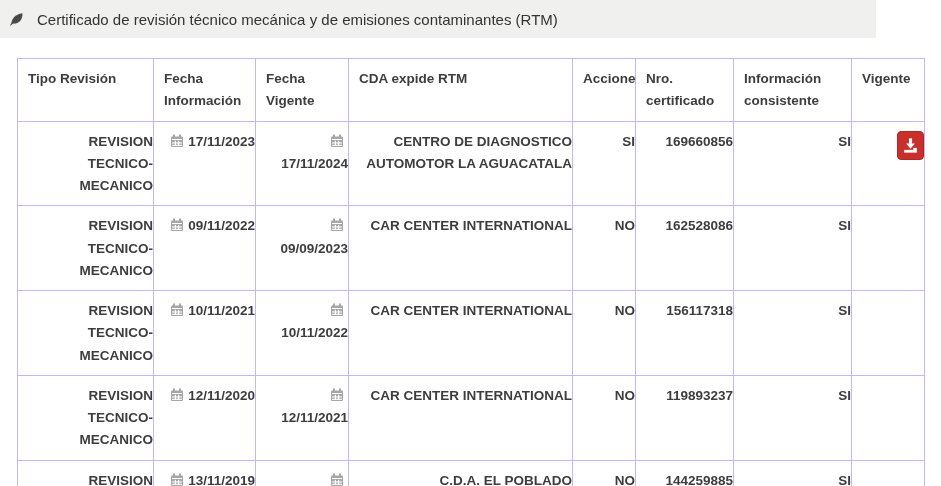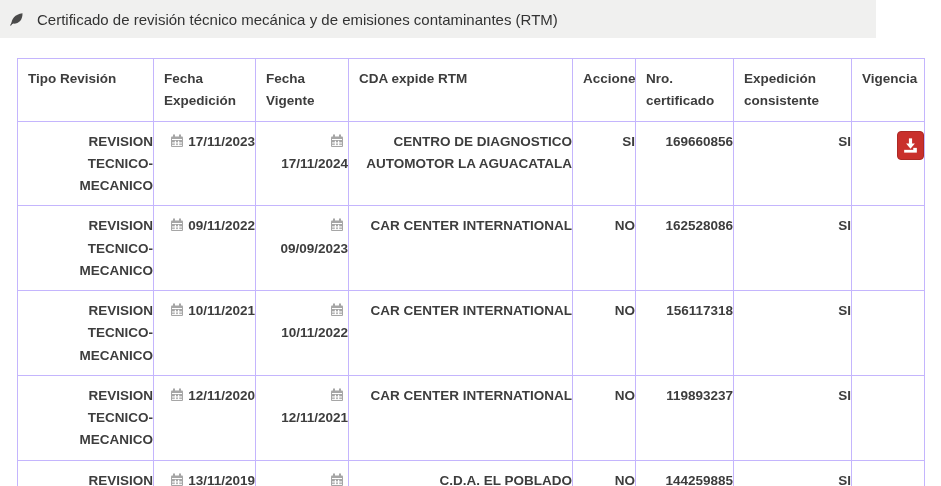--- a/index.html
+++ b/index.html
@@ -84,27 +84,27 @@
         <col class="col-fvig">
         <col class="col-cda">
       <col class="col-vig">
         <col class="col-nro">
         <col class="col-info">
         <col class="col-acc">
     </colgroup>
     <thead>
       <tr>
         <th>Tipo Revisión</th>
-        <th>Fecha Expedición</th>
+        <th>Fecha Información</th>
         <th>Fecha Vigente</th>
         <th>CDA expide RTM</th>
         <th>Acciones</th>
         <th>Nro. certificado</th>
-        <th>Expedición consistente</th>
-        <th>Vigencia</th>
+        <th>Información consistente</th>
+        <th>Vigente</th>
       </tr>
     </thead>
     <tbody>
   <tr>
     <td>REVISION TECNICO-MECANICO</td>
     <td class="cell-fexp">
       <svg class="cal-icon" viewBox="0 0 14 14" aria-hidden="true">
         <rect x="1" y="2.5" width="12" height="10.5" rx="1" fill="#a6a6a6"></rect>
         <rect x="3" y="0.5" width="2" height="3" fill="#a6a6a6"></rect>
         <rect x="9" y="0.5" width="2" height="3" fill="#a6a6a6"></rect>

